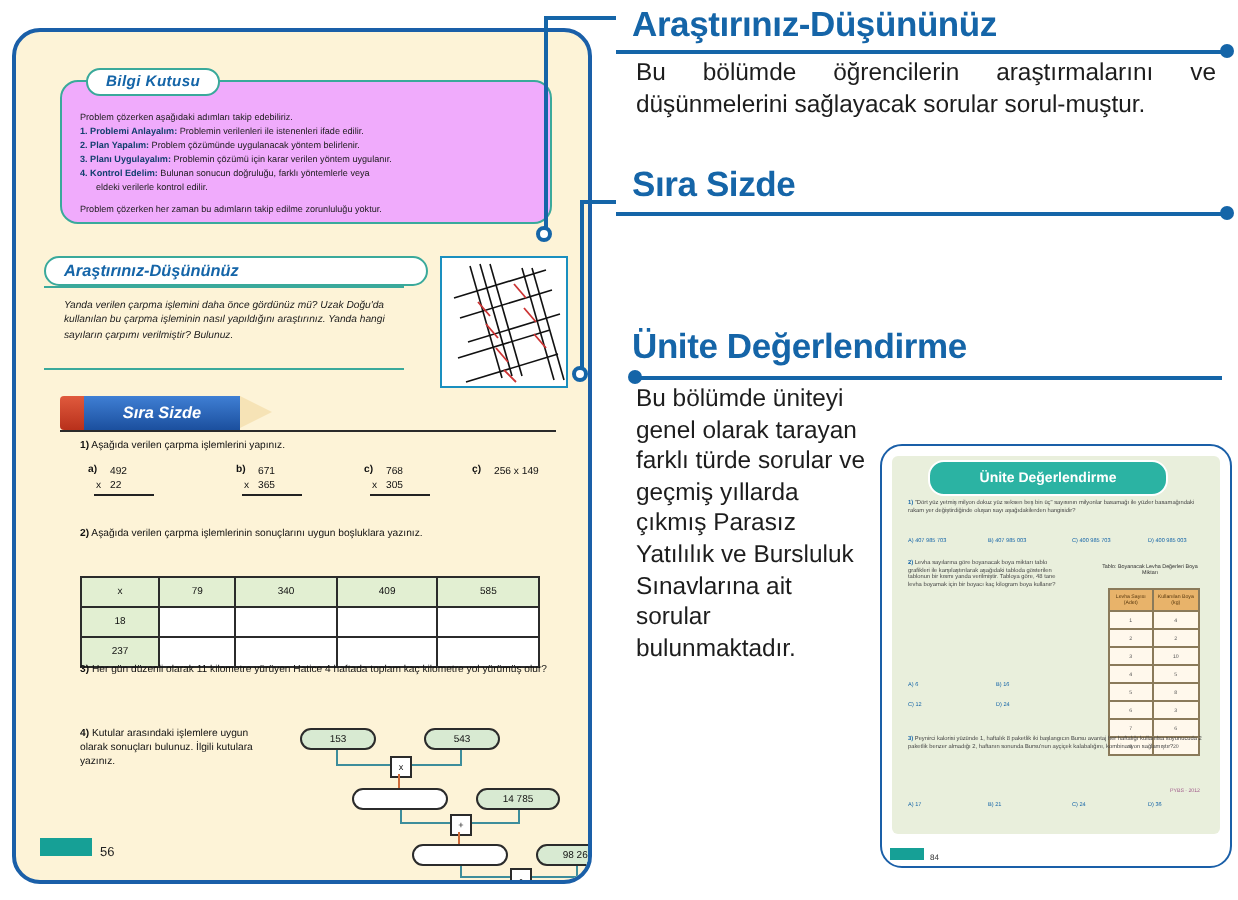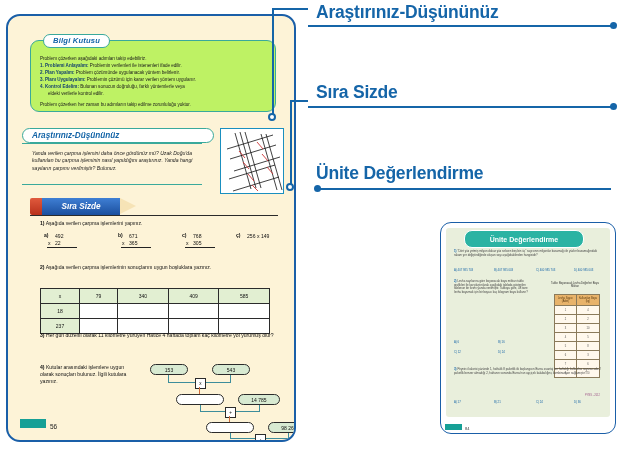--- a/index.html
+++ b/index.html
@@ -18,21 +18,21 @@
     border:2px solid #1a5fa8;
     border-radius:14px;
     box-sizing:border-box;
     overflow:hidden;
   }
   #left-page-inner{position:absolute;inset:0;}
 
   
   #bilgi-box{
     position:absolute;left:22px;top:24px;width:246px;height:72px;
-    background:#bef264;
+    background:#f0abfc;
     border:1.2px solid #3aa99b;
     border-radius:9px;
     box-sizing:border-box;
   }
   #bilgi-title{
     position:absolute;left:12px;top:-7px;
     background:#ffffff;
     border:1.2px solid #3aa99b;
     border-radius:8px;
     padding:1px 9px 2px 9px;
@@ -328,28 +328,30 @@
 
 <div class="cl" style="left:290px;top:100px;width:1.6px;height:86px;"></div>
 <div class="cl" style="left:290px;top:100px;width:18px;height:1.6px;"></div>
 <div class="dot" style="left:286px;top:183px;"></div>
 
 <div id="right">
 
   <div class="sec-title" style="left:8px;top:2px;">Araştırınız-Düşününüz</div>
   <div class="sec-rule" style="left:0px;top:25px;width:303px;"></div>
   <div class="dot-solid" style="left:302px;top:22px;"></div>
+  <div class="sec-body" style="left:10px;top:29px;width:290px;">Bu bölümde öğrencilerin araştırmalarını ve düşünmelerini sağlayacak sorular sorul-muştur.</div>
 
   <div class="sec-title" style="left:8px;top:82px;">Sıra Sizde</div>
   <div class="sec-rule" style="left:0px;top:106px;width:303px;"></div>
   <div class="dot-solid" style="left:302px;top:103px;"></div>
 
   <div class="sec-title" style="left:8px;top:163px;">Ünite Değerlendirme</div>
   <div class="sec-rule" style="left:10px;top:188px;width:293px;"></div>
   <div class="dot-solid" style="left:6px;top:185px;"></div>
+  <div class="sec-body-narrow" style="left:10px;top:192px;width:118px;">Bu bölümde üniteyi genel olarak tarayan farklı türde sorular ve geçmiş yıllarda çıkmış Parasız Yatılılık ve Bursluluk Sınavlarına ait sorular bulunmaktadır.</div>
 
   <div id="thumb">
     <div id="thumb-inner">
       <div id="thumb-head">Ünite Değerlendirme</div>
 
       <div class="tq" style="left:8px;top:22px;width:150px;">
         <span class="n">1)</span>
         <span>"Dört yüz yetmiş milyon dokuz yüz seksen beş bin üç" sayısının milyonlar basamağı ile yüzler basamağındaki rakam yer değiştirdiğinde oluşan sayı aşağıdakilerden hangisidir?</span>
       </div>
       <div class="topt" style="left:8px;top:40px;">A) 407 985 703</div>

